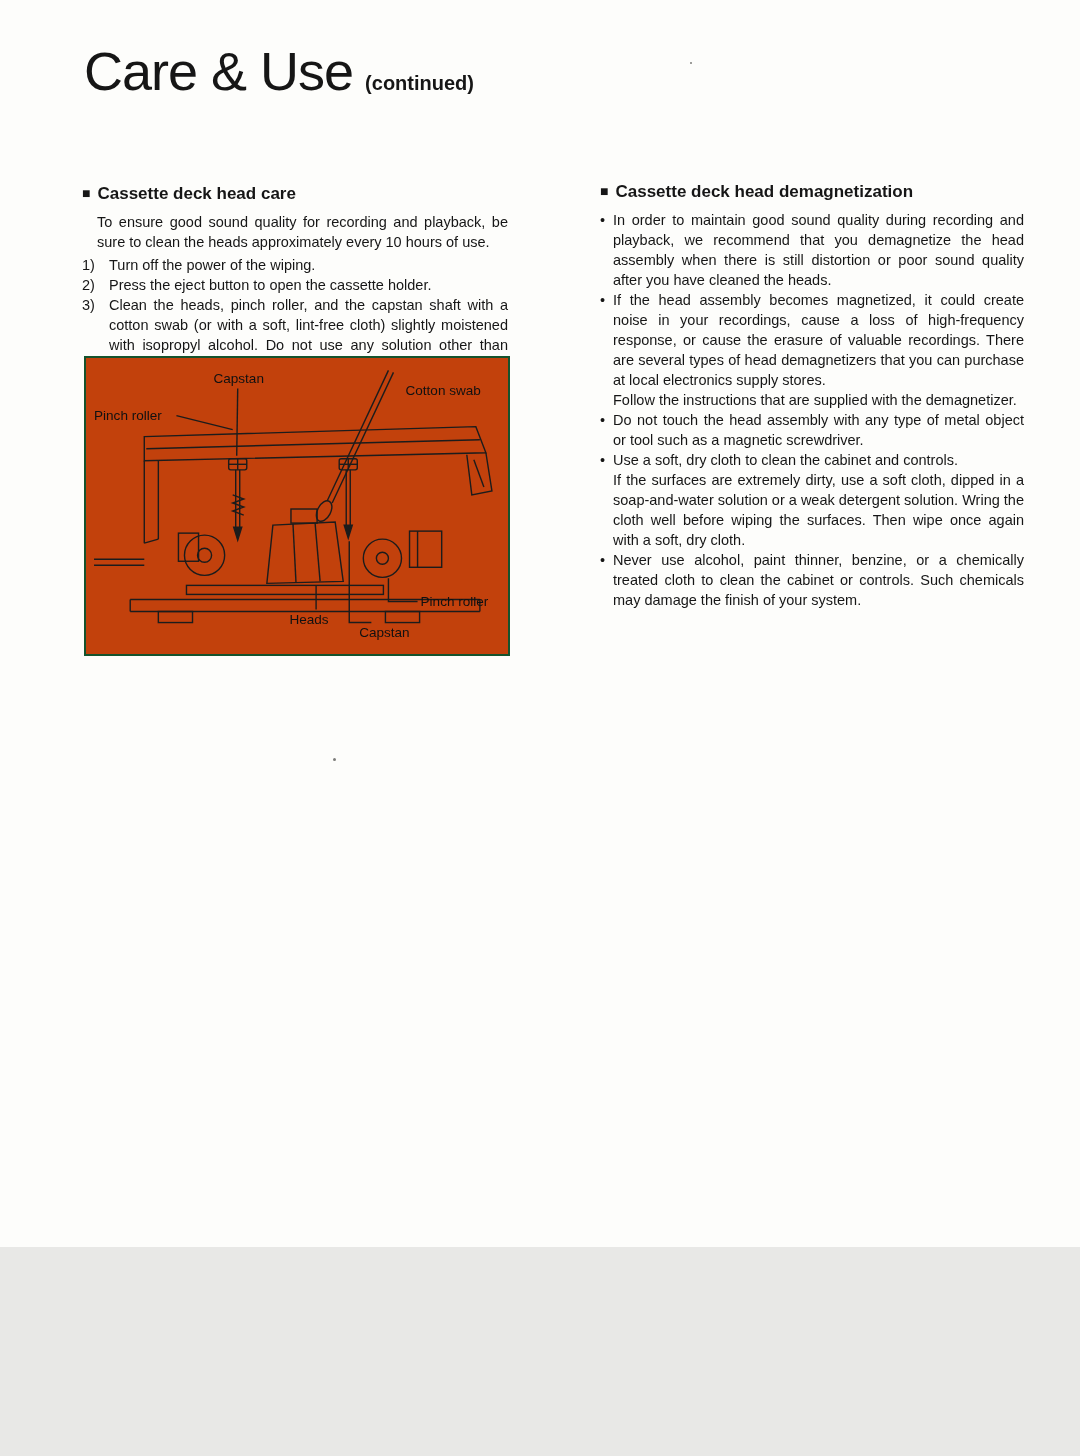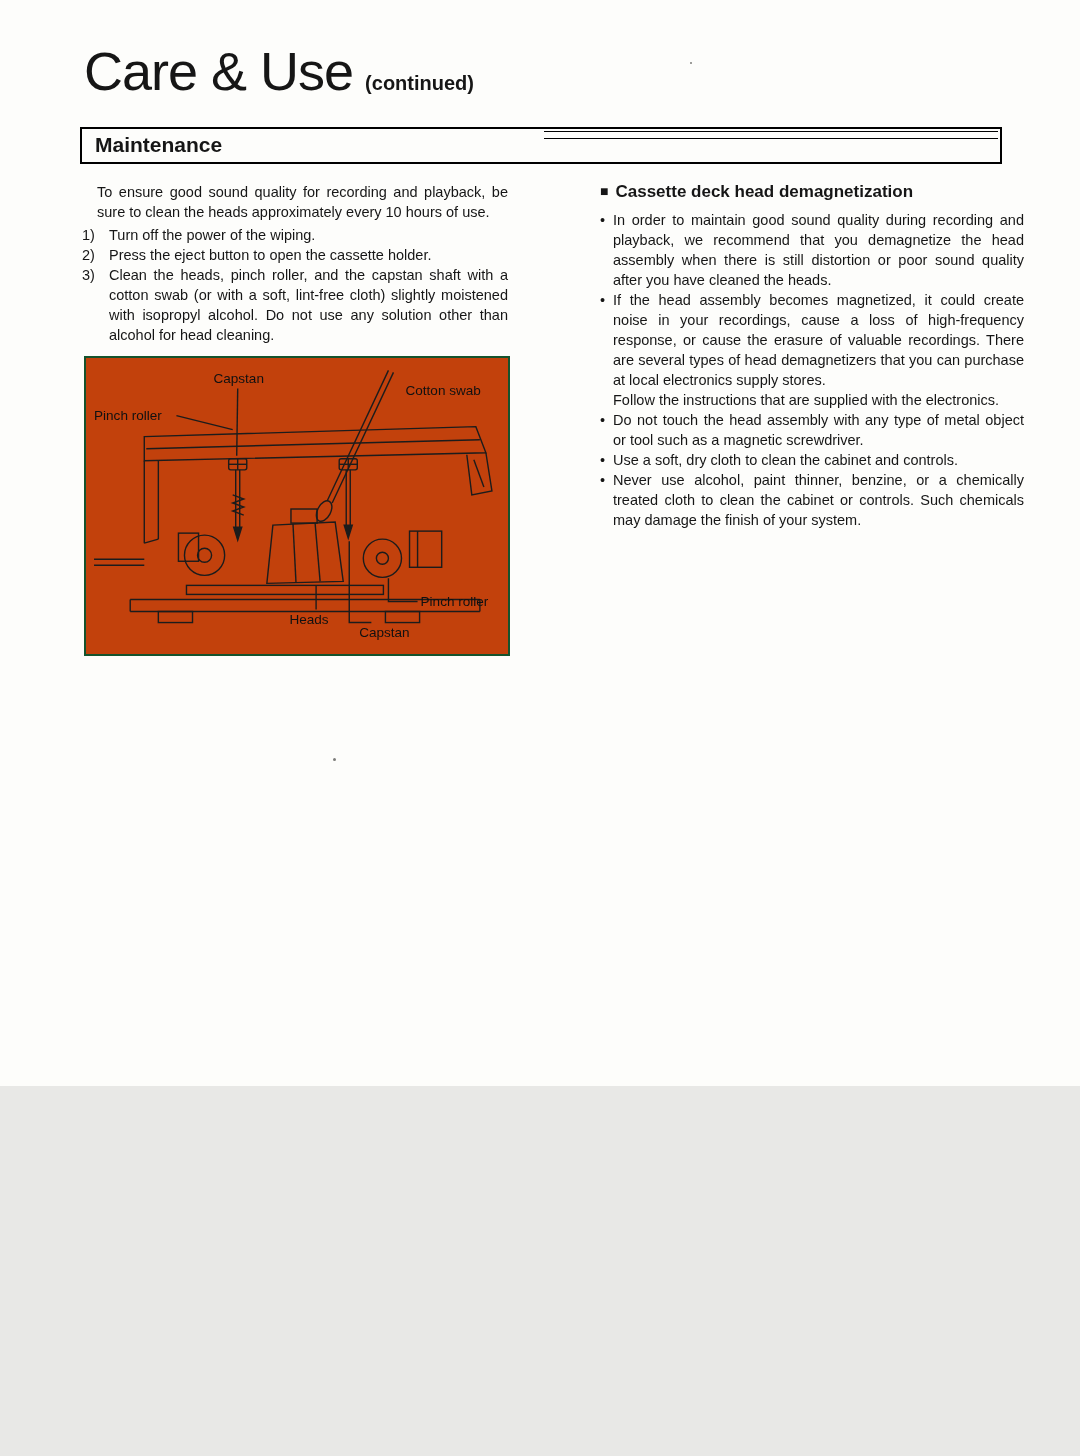--- a/index.html
+++ b/index.html
@@ -1,17 +1,17 @@
 <!DOCTYPE html>
 <html><head>
 <meta charset="utf-8">
 <style>
   html,body { margin:0; padding:0; background:#e8e8e6; }
   .page {
-    position:relative; width:1080px; height:1086px; margin:0 auto;
+    position:relative; width:1080px; height:1247px; margin:0 auto;
     background:#fdfdfb; color:#161616; overflow:hidden;
     font-family:"Liberation Sans", sans-serif;
   }
 
   
   .title-line { position:absolute; left:84px; top:40px; white-space:nowrap; }
   .title-main { font-size:54px; letter-spacing:-1px; font-weight:400; }
   .title-cont { font-size:20px; font-weight:700; margin-left:12px; }
 
   
@@ -67,26 +67,25 @@
 </style>
 </head>
 <body>
 
 <div class="page">
 
   <div class="title-line">
     <span class="title-main">Care &amp; Use</span><span class="title-cont">(continued)</span>
   </div>
 
-  <div class="maint-box">
-    <span class="maint-label">Maintenance</span>
-    <div class="rule-lines"></div>
-  </div>
 
   <div class="col col-left">
+    <h3 class="sec">
+      <span class="sq">■</span><span>Cassette deck head care</span>
+    </h3>
     <p class="body">To ensure good sound quality for recording and playback, be sure to clean the heads approximately every 10 hours of use.</p>
 
     <div class="step">
       <span class="num">1)</span>
       <span class="txt">Turn off the power of the wiping.</span>
     </div>
     <div class="step">
       <span class="num">2)</span>
       <span class="txt">Press the eject button to open the cassette holder.</span>
     </div>
@@ -180,31 +179,35 @@
     <div class="bitem">
       <span class="mark">•</span>
       <span class="txt">In order to maintain good sound quality during recording and playback, we recommend that you demagnetize the head assembly when there is still distortion or poor sound quality after you have cleaned the heads.</span>
     </div>
     <div class="bitem">
       <span class="mark">•</span>
       <span class="txt">If the head assembly becomes magnetized, it could create noise in your recordings, cause a loss of high-frequency response, or cause the erasure of valuable recordings. There are several types of head demagnetizers that you can purchase at local electronics supply stores.</span>
     </div>
     <div class="bitem">
       <span class="mark"></span>
-      <span class="txt">Follow the instructions that are supplied with the electronics.</span>
+      <span class="txt">Follow the instructions that are supplied with the demagnetizer.</span>
     </div>
     <div class="bitem">
       <span class="mark">•</span>
       <span class="txt">Do not touch the head assembly with any type of metal object or tool such as a magnetic screwdriver.</span>
     </div>
 
 
     <div class="bitem">
       <span class="mark">•</span>
       <span class="txt">Use a soft, dry cloth to clean the cabinet and controls.</span>
+    </div>
+    <div class="bitem">
+      <span class="mark"></span>
+      <span class="txt">If the surfaces are extremely dirty, use a soft cloth, dipped in a soap-and-water solution or a weak detergent solution. Wring the cloth well before wiping the surfaces. Then wipe once again with a soft, dry cloth.</span>
     </div>
     <div class="bitem">
       <span class="mark">•</span>
       <span class="txt">Never use alcohol, paint thinner, benzine, or a chemically treated cloth to clean the cabinet or controls. Such chemicals may damage the finish of your system.</span>
     </div>
   </div>
 
   <div class="pagenum">56</div>
 
   <svg class="smudge" viewBox="0 0 210 52">

